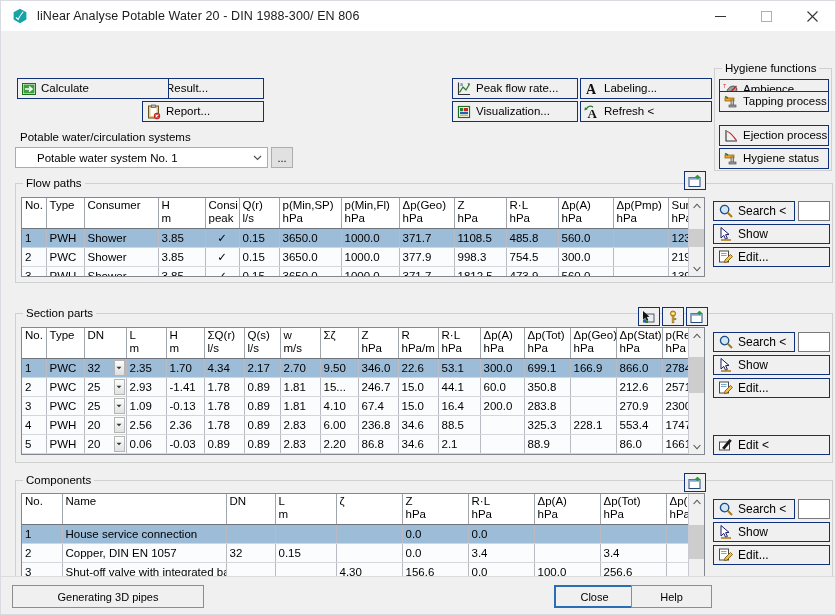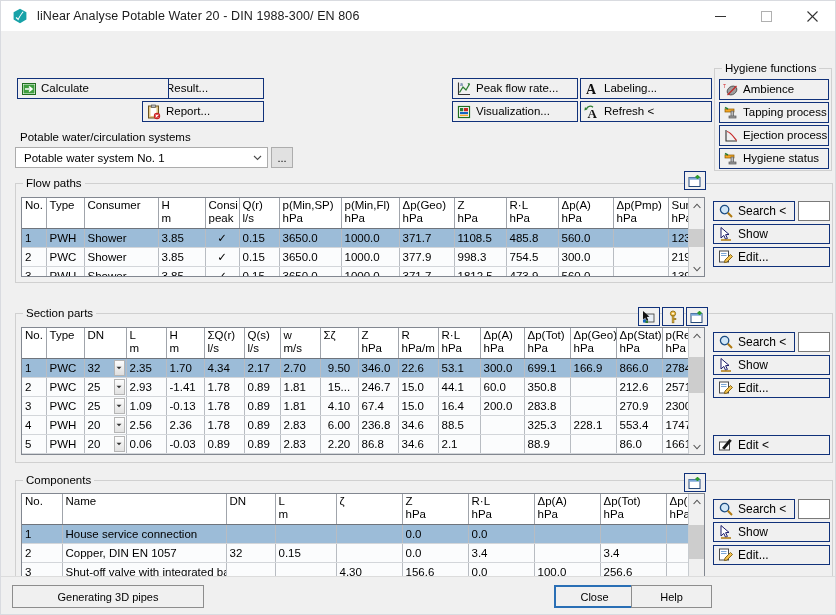--- a/index.html
+++ b/index.html
@@ -84,21 +84,21 @@
   .lbl { position: absolute; font-size: 11.5px; color: #000; }
 
   
   .combo {
     position: absolute;
     border: 1px solid #acacac;
     background: #fff;
     box-sizing: border-box;
     display: flex; align-items: center;
     font-size: 11.5px;
-    padding-left: 8px;
+    padding-left: 21px;
   }
   .combo .arrow {
     position: absolute; right: 6px; top: 50%;
     width: 8px; height: 8px; margin-top: -5px;
   }
   .dots {
     position: absolute;
     border: 1px solid #adadad;
     background: #e1e1e1;
     box-sizing: border-box;
@@ -140,21 +140,21 @@
     border-bottom: 1px solid #d3d6da;
     padding: 0px 3px;
     height: 18px;
     line-height: 18px;
     box-sizing: border-box;
     overflow: hidden;
     white-space: nowrap;
     background: #fbfcfd;
   }
   table.grid tr.sel td { background: #9cbcd8; }
-  table.grid td.num { text-align: center; }
+  table.grid td.num { text-align: left; }
   table.grid td.ctr { text-align: center; }
   .hdr2 { display: block; }
 
   
   .dncell { position: relative; padding-right: 12px !important; }
   .dnarr {
     position: absolute; right: 1px; top: 1px; bottom: 1px; width: 11px;
     background: linear-gradient(#fdfdfd,#e2e2e2);
     border: 1px solid #b5b5b5;
     box-sizing: border-box;
@@ -343,21 +343,21 @@
       <span class="ic">
         <svg width="16" height="16" viewBox="0 0 16 16">
           <text x="0" y="6" font-size="5" fill="#d32f2f" font-family="Liberation Sans, sans-serif">T</text>
           <ellipse cx="9" cy="8.5" rx="5.2" ry="4" fill="#9e9e9e" stroke="#444" stroke-width="0.8" transform="rotate(-35 9 8.5)"></ellipse>
           <path d="M4.5 13 L13.5 4" stroke="#c62828" stroke-width="1.3"></path>
         </svg>
       </span>
       <span class="lb">Ambience</span>
     </div>
 
-    <div class="tbtn" style="left:718px;top:71px;width:110px;height:21px;">
+    <div class="tbtn" style="left:718px;top:60px;width:110px;height:21px;">
       <span class="ic">
         <svg width="16" height="16" viewBox="0 0 16 16">
           <rect x="2" y="4" width="9" height="3" fill="#f5a623" stroke="#8a5a00" stroke-width="0.7"></rect>
           <rect x="8" y="6" width="2.6" height="6" fill="#bdbdbd" stroke="#555" stroke-width="0.7"></rect>
           <rect x="6" y="11" width="7" height="2" fill="#9e9e9e" stroke="#555" stroke-width="0.7"></rect>
           <path d="M2 2.5 L5 4" stroke="#2e7d32" stroke-width="1.4"></path>
         </svg>
       </span>
       <span class="lb">Tapping process</span>
     </div>

